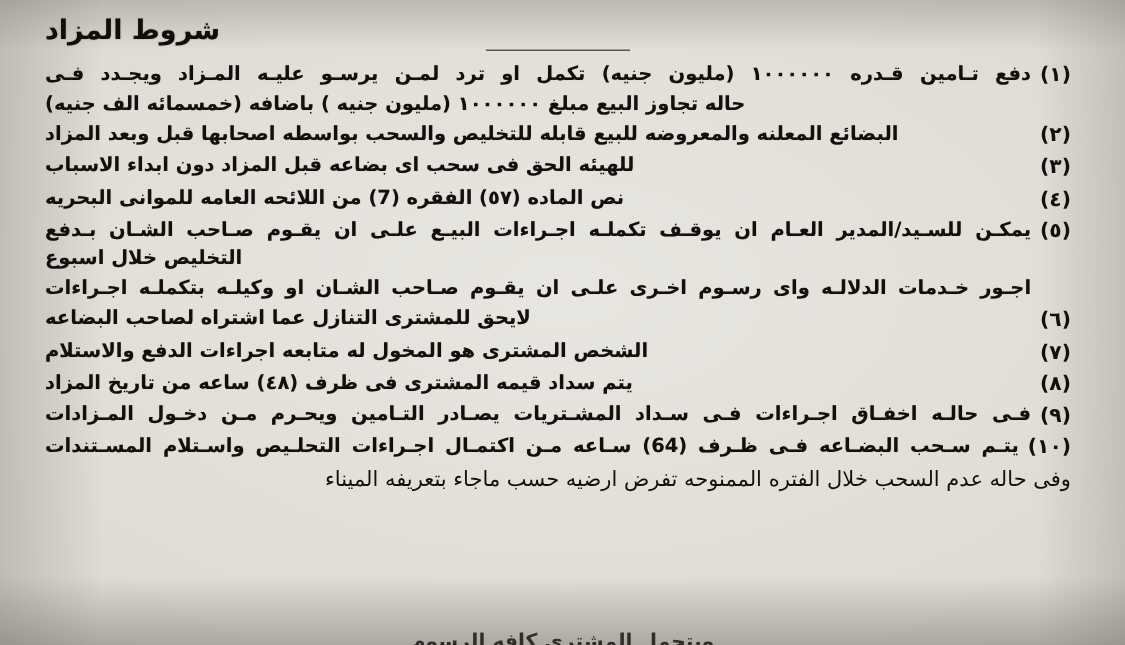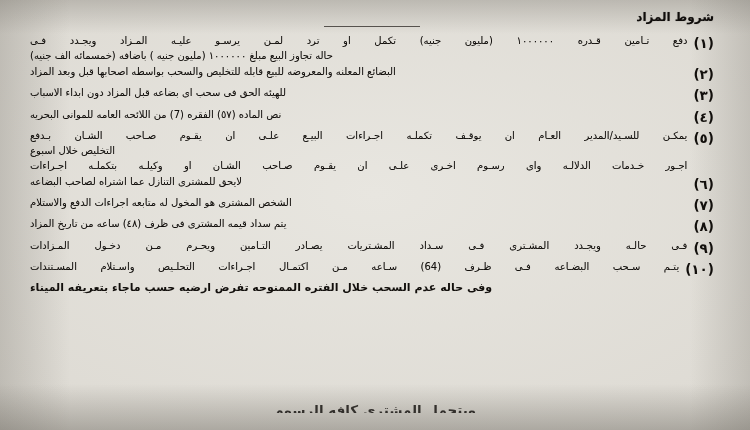--- a/index.html
+++ b/index.html
@@ -51,22 +51,22 @@
 
   .content {
     position: relative;
     direction: rtl;
     text-align: right;
     padding: 6px 36px 0 30px;
     color: #14110e;
   }
 
   .doc-title {
-    text-align: right;
-    font-size: 12px;
+    text-align: left;
+    font-size: 18px;
     font-weight: bold;
     letter-spacing: 0.5px;
     margin: 4px 0 2px 0;
     color: #100d0b;
     text-shadow: 0 0 1px rgba(0,0,0,0.35);
   }
   .title-rule {
     width: 96px;
     height: 1px;
     background: #2a2622;
@@ -84,45 +84,45 @@
     flex: 0 0 auto;
     font-size: 13.5px;
     font-weight: bold;
     line-height: 1.5;
     padding-top: 0px;
     white-space: nowrap;
     color: #120f0c;
   }
   .clause-body {
     flex: 1 1 auto;
-    font-size: 10px;
+    font-size: 13px;
     line-height: 1.5;
-    font-weight: normal;
+    font-weight: bold;
     color: #120f0c;
     text-shadow: 0 0 0.6px rgba(0,0,0,0.25);
   }
   .clause-line {
     display: block;
     white-space: nowrap;
   }
   .line-right { text-align: left; }
   .line-just { text-align: justify; text-align-last: justify; }
 
   .tail-line {
-    font-size: 11px;
-    font-weight: bold;
+    font-size: 14px;
+    font-weight: normal;
     line-height: 1.5;
-    text-align: left;
+    text-align: right;
     color: #120f0c;
   }
 
   
   .cutoff {
     position: absolute;
-    bottom: 17px;
+    bottom: 0;
     left: 0;
     width: 100%;
     height: 13px;
     overflow: hidden;
     text-align: center;
     direction: rtl;
   }
   .cutoff span {
     display: inline-block;
     font-size: 13.5px;
@@ -201,21 +201,21 @@
     <div class="clause">
       <div class="clause-num">(٨)</div>
       <div class="clause-body">
         <span class="clause-line line-right">يتم سداد قيمه المشترى فى ظرف (٤٨) ساعه من تاريخ المزاد</span>
       </div>
     </div>
 
     <div class="clause">
       <div class="clause-num">(٩)</div>
       <div class="clause-body">
-        <span class="clause-line line-just">فـى حالـه ويجـدد المشـترى فـى سـداد المشـتريات يصـادر التـامين ويحـرم مـن دخـول المـزادات</span>
+        <span class="clause-line line-just">فـى حالـه اخفـاق اجـراءات فـى سـداد المشـتريات يصـادر التـامين ويحـرم مـن دخـول المـزادات</span>
       </div>
     </div>
 
     <div class="clause">
       <div class="clause-num">(١٠)</div>
       <div class="clause-body">
         <span class="clause-line line-just">يتـم سـحب البضـاعه فـى ظـرف (64) سـاعه مـن اكتمـال اجـراءات التحلـيص واسـتلام المسـتندات</span>
       </div>
     </div>
 

